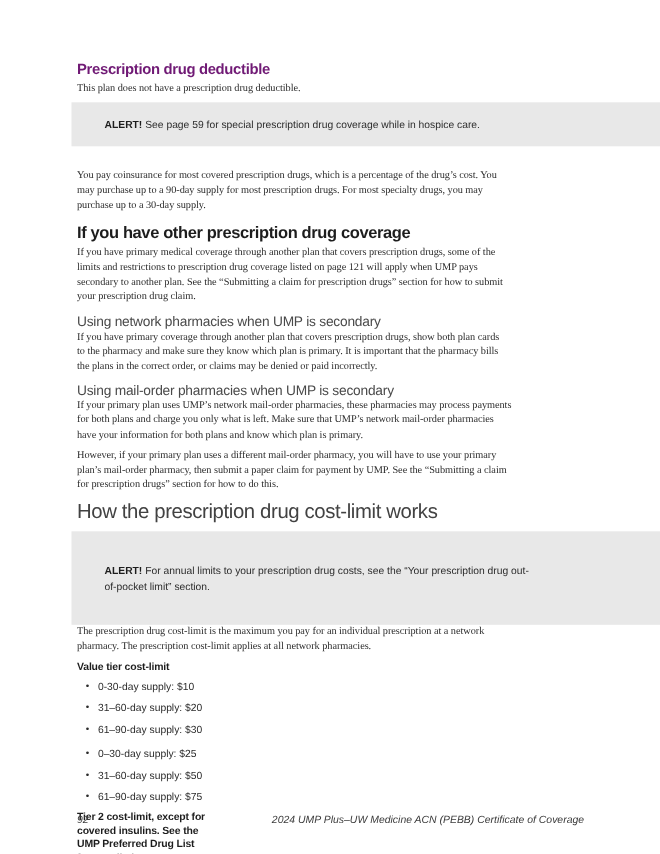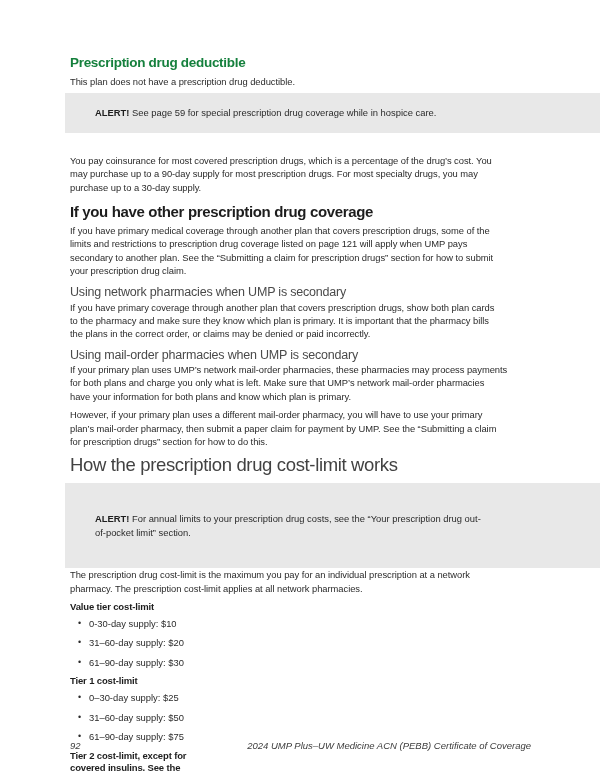--- a/index.html
+++ b/index.html
@@ -11,40 +11,40 @@
     position:relative;
     overflow:hidden;
   }
   .page{
     position:absolute;inset:0;
     padding:54px 63px 0 70px;
     box-sizing:border-box;
   }
   
   .h3-bold{
-    font-size:13.5px;font-weight:bold;color:#15803d;
+    font-size:13.5px;font-weight:bold;color:#701a75;
     letter-spacing:-0.3px;line-height:17px;margin:0;
   }
   .h2-bold{
     font-size:15px;font-weight:bold;color:#1d1d1d;
     letter-spacing:-0.35px;line-height:19px;margin:0;
   }
   .h4-gray{
     font-size:12.5px;font-weight:normal;color:#4a4a4a;
     letter-spacing:-0.2px;line-height:16px;margin:0;
   }
   .h1-light{
     font-size:18.5px;font-weight:normal;color:#424242;
     letter-spacing:-0.35px;line-height:23px;margin:0;
   }
   
   .body-text{
     font-size:9.4px;line-height:13.4px;color:#2b2b2b;
     letter-spacing:-0.05px;
-    margin:0;white-space:pre;
+    margin:0;white-space:pre;font-family:Liberation Serif, serif;
   }
   
   .alert-box{
     background:#e8e8e8;
     margin-left:-5px;
     width:560px;
     box-sizing:border-box;
     padding:13px 30px;
   }
   .alert-box.two-line{padding:29px 30px;}
@@ -139,21 +139,20 @@
   <div class="cols">
     <div class="col col1">
       <p class="col-heading">Value tier cost-limit</p>
       <ul class="cost-list">
           <li>0-30-day supply: $10</li>
           <li>31–60-day supply: $20</li>
           <li>61–90-day supply: $30</li>
         </ul>
     </div>
     <div class="col col2">
-      <p class="col-heading">Tier 1 cost-limit</p>
       <ul class="cost-list">
           <li>0–30-day supply: $25</li>
           <li>31–60-day supply: $50</li>
           <li>61–90-day supply: $75</li>
         </ul>
     </div>
     <div class="col col3">
       <p class="col-heading">Tier 2 cost-limit, except for
 covered insulins. See the
 UMP Preferred Drug List

